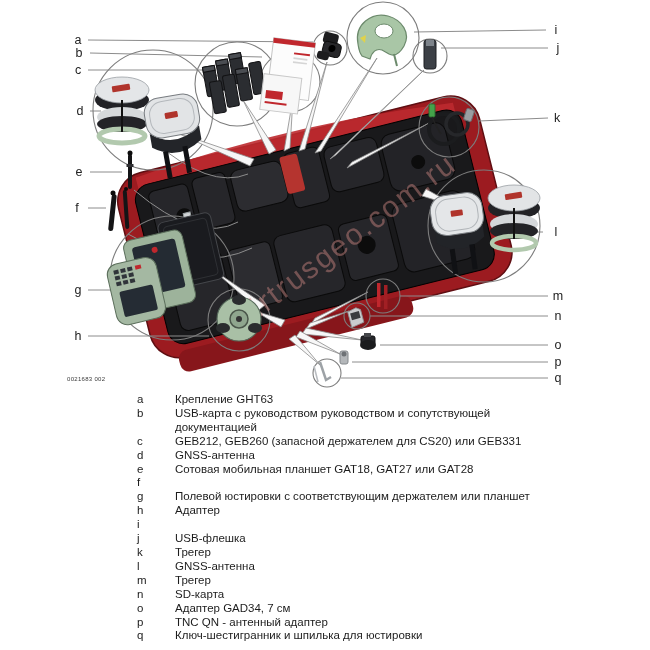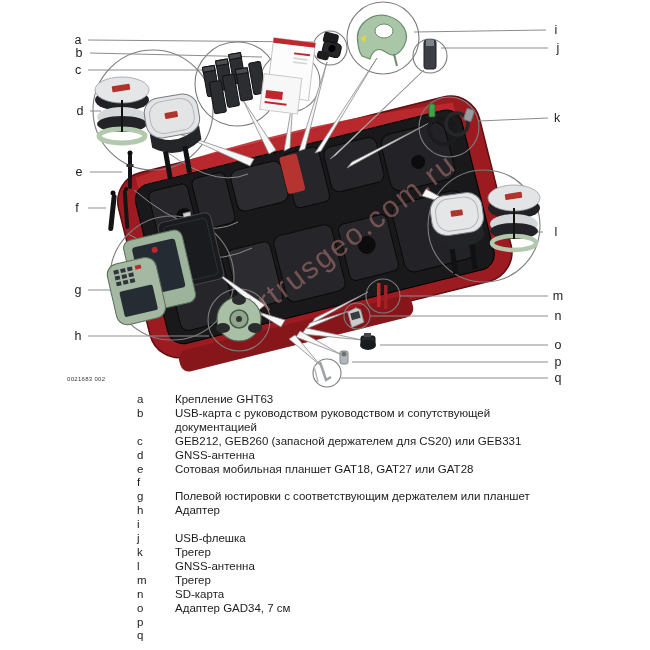--- a/index.html
+++ b/index.html
@@ -348,17 +348,19 @@
     <div class="legend-row">
       <span class="legend-key">n</span>
       <span class="legend-text">SD-карта</span>
     </div>
     <div class="legend-row">
       <span class="legend-key">o</span>
       <span class="legend-text">Адаптер GAD34, 7 см</span>
     </div>
     <div class="legend-row">
       <span class="legend-key">p</span>
+      <span class="legend-text">TNC QN - антенный адаптер</span>
     </div>
     <div class="legend-row">
       <span class="legend-key">q</span>
+      <span class="legend-text">Ключ-шестигранник и шпилька для юстировки</span>
     </div>
   </div>
 
 </body></html>

